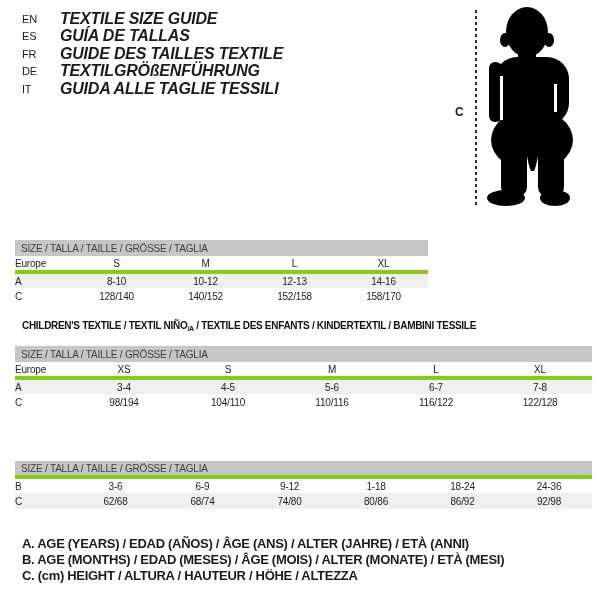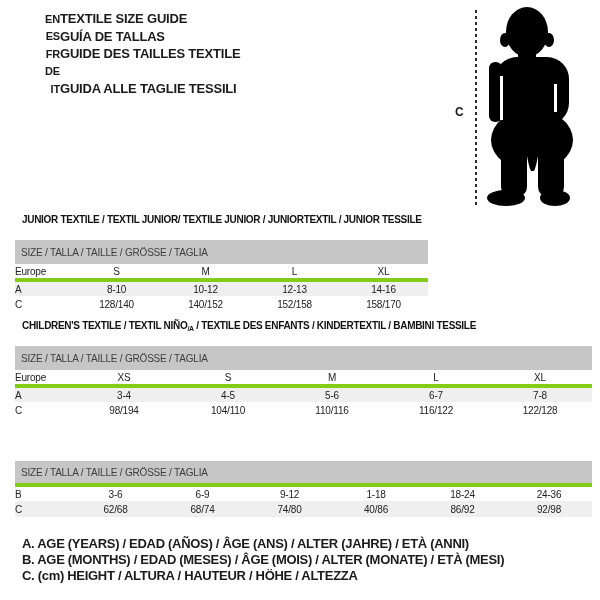--- a/index.html
+++ b/index.html
@@ -5,22 +5,22 @@
   * { margin:0; padding:0; box-sizing:border-box; }
   html,body { background:#fff; }
   .page {
     position:relative; width:600px; height:600px; background:#ffffff;
     font-family:"Liberation Sans", sans-serif; color:#1b1b1b; overflow:hidden;
   }
 
   
   .lang-list { position:absolute; left:22px; top:10px; }
   .lang-row { display:flex; height:17.5px; align-items:center; }
-  .lang-code { width:38px; font-size:11px; font-weight:700; letter-spacing:-0.2px;text-align:right; }
-  .lang-text { font-size:13px; font-weight:700; letter-spacing:-0.2px; }
+  .lang-code { width:38px; font-size:11px; font-weight:400; letter-spacing:-0.2px; }
+  .lang-text { font-size:16px; font-weight:700; letter-spacing:-0.2px;font-style:italic; }
 
   
   .measure-line {
     position:absolute; left:475px; top:10px; width:2px; height:196px;
     background:repeating-linear-gradient(to bottom,#2b2b2b 0 3px,transparent 3px 6px);
   }
   .measure-label { position:absolute; left:455px; top:105px; font-size:12px; font-weight:700; }
   .baby-svg { position:absolute; left:482px; top:4px; }
 
   
@@ -31,21 +31,21 @@
   .sec-title .sub { font-size:7px; vertical-align:-2px; }
   .sec-title.two-line { line-height:14px; }
 
   
   table.size-table {
     position:absolute; left:15px; border-collapse:collapse; table-layout:fixed;
     font-size:10px; letter-spacing:-0.2px; color:#222;
   }
   table.size-table td { padding:0; height:16px; vertical-align:middle; }
   tr.bar-row td {
-    height:24px; background:#c6c6c6; color:#3d3d3d;
+    height:16px; background:#c6c6c6; color:#3d3d3d;
     text-align:left; padding-left:6px; font-weight:400;
   }
   td.lab { text-align:left; padding-left:6px; }
   td.val { text-align:center; }
   tr.rule-bottom { border-bottom:4px solid #84cc16; }
   tr.stripe td { background:#efefef; }
 
   
   .footnotes { position:absolute; left:22px; top:536px; }
   .footnote { font-size:13px; font-weight:700; letter-spacing:-0.3px; line-height:16px; white-space:nowrap; }
@@ -63,20 +63,21 @@
     <div class="lang-row">
       <span class="lang-code">ES</span>
       <span class="lang-text">GUÍA DE TALLAS</span>
     </div>
     <div class="lang-row">
       <span class="lang-code">FR</span>
       <span class="lang-text">GUIDE DES TAILLES TEXTILE</span>
     </div>
     <div class="lang-row">
       <span class="lang-code">DE</span>
+      <span class="lang-text">TEXTILGRÖßENFÜHRUNG</span>
     </div>
     <div class="lang-row">
       <span class="lang-code">IT</span>
       <span class="lang-text">GUIDA ALLE TAGLIE TESSILI</span>
     </div>
   </div>
 
   <div class="measure-line"></div>
   <div class="measure-label">C</div>
   <svg class="baby-svg" width="118" height="206" viewBox="0 0 118 206">
@@ -93,21 +94,20 @@
       <ellipse cx="73" cy="194" rx="15" ry="8"></ellipse>
       <rect x="7" y="58" width="13" height="60" rx="6"></rect>
     </g>
     <g fill="#ffffff">
       <rect x="18" y="72" width="3" height="44"></rect>
       <rect x="72" y="80" width="3" height="28"></rect>
       <path d="M45,152 C47,163 49,168 50.5,170 C52,168 54,163 56,152 L56,184 L45,184 Z"></path>
     </g>
   </svg>
 
-  <div class="sec-title" style="top:214px">JUNIOR TEXTILE / TEXTIL JUNIOR/ TEXTILE JUNIOR / JUNIORTEXTIL / JUNIOR TESSILE</div>
 
   <table class="size-table" style="top:240px; width:413px">
     <colgroup>
         <col style="width:57px">
         <col style="width:89px">
         <col style="width:89px">
         <col style="width:89px">
         <col style="width:89px">
       </colgroup>
     <tbody>
@@ -202,21 +202,21 @@
         <td class="val">9-12</td>
         <td class="val">1-18</td>
         <td class="val">18-24</td>
         <td class="val">24-36</td>
       </tr>
       <tr class="stripe">
         <td class="lab">C</td>
         <td class="val">62/68</td>
         <td class="val">68/74</td>
         <td class="val">74/80</td>
-        <td class="val">40/86</td>
+        <td class="val">80/86</td>
         <td class="val">86/92</td>
         <td class="val">92/98</td>
       </tr>
     </tbody>
   </table>
 
   <div class="footnotes">
     <div class="footnote">A. AGE (YEARS) / EDAD (AÑOS) / ÂGE (ANS) / ALTER (JAHRE) / ETÀ (ANNI)</div>
     <div class="footnote">B. AGE (MONTHS) / EDAD (MESES) / ÂGE (MOIS) / ALTER (MONATE) / ETÀ (MESI)</div>
     <div class="footnote">C. (cm) HEIGHT / ALTURA / HAUTEUR / HÖHE / ALTEZZA</div>

